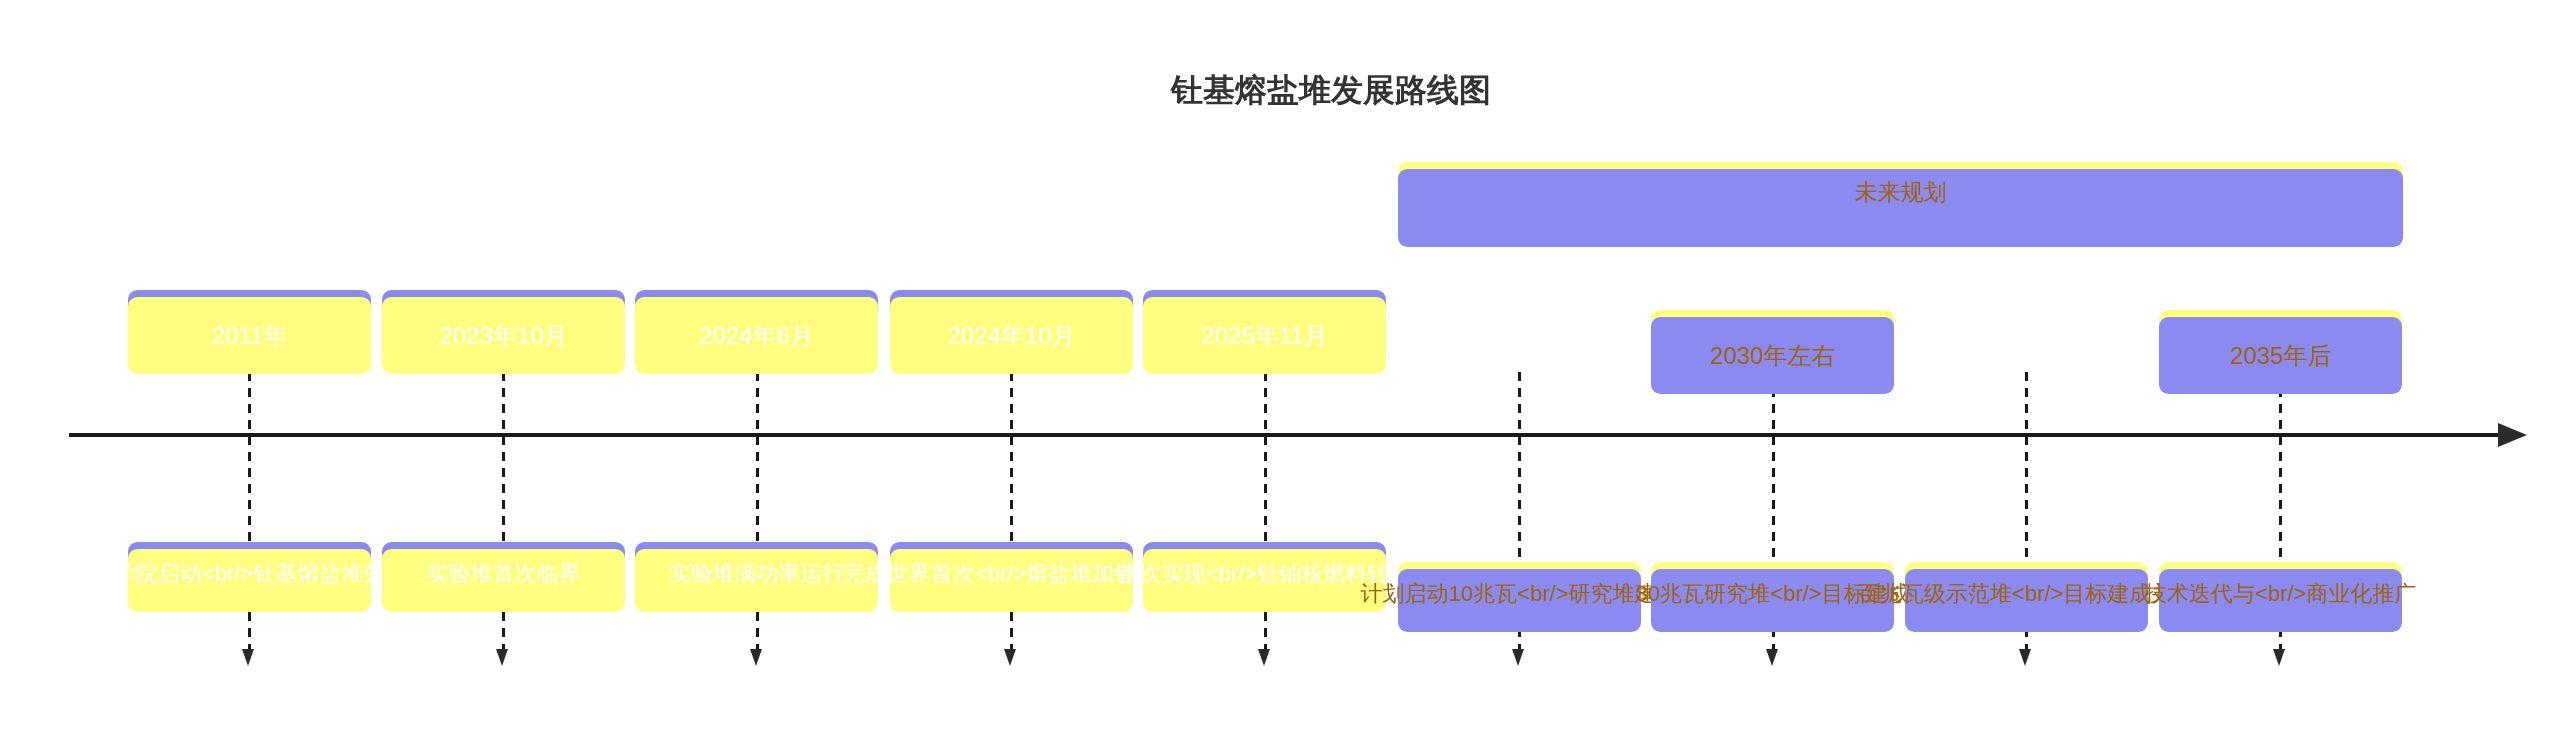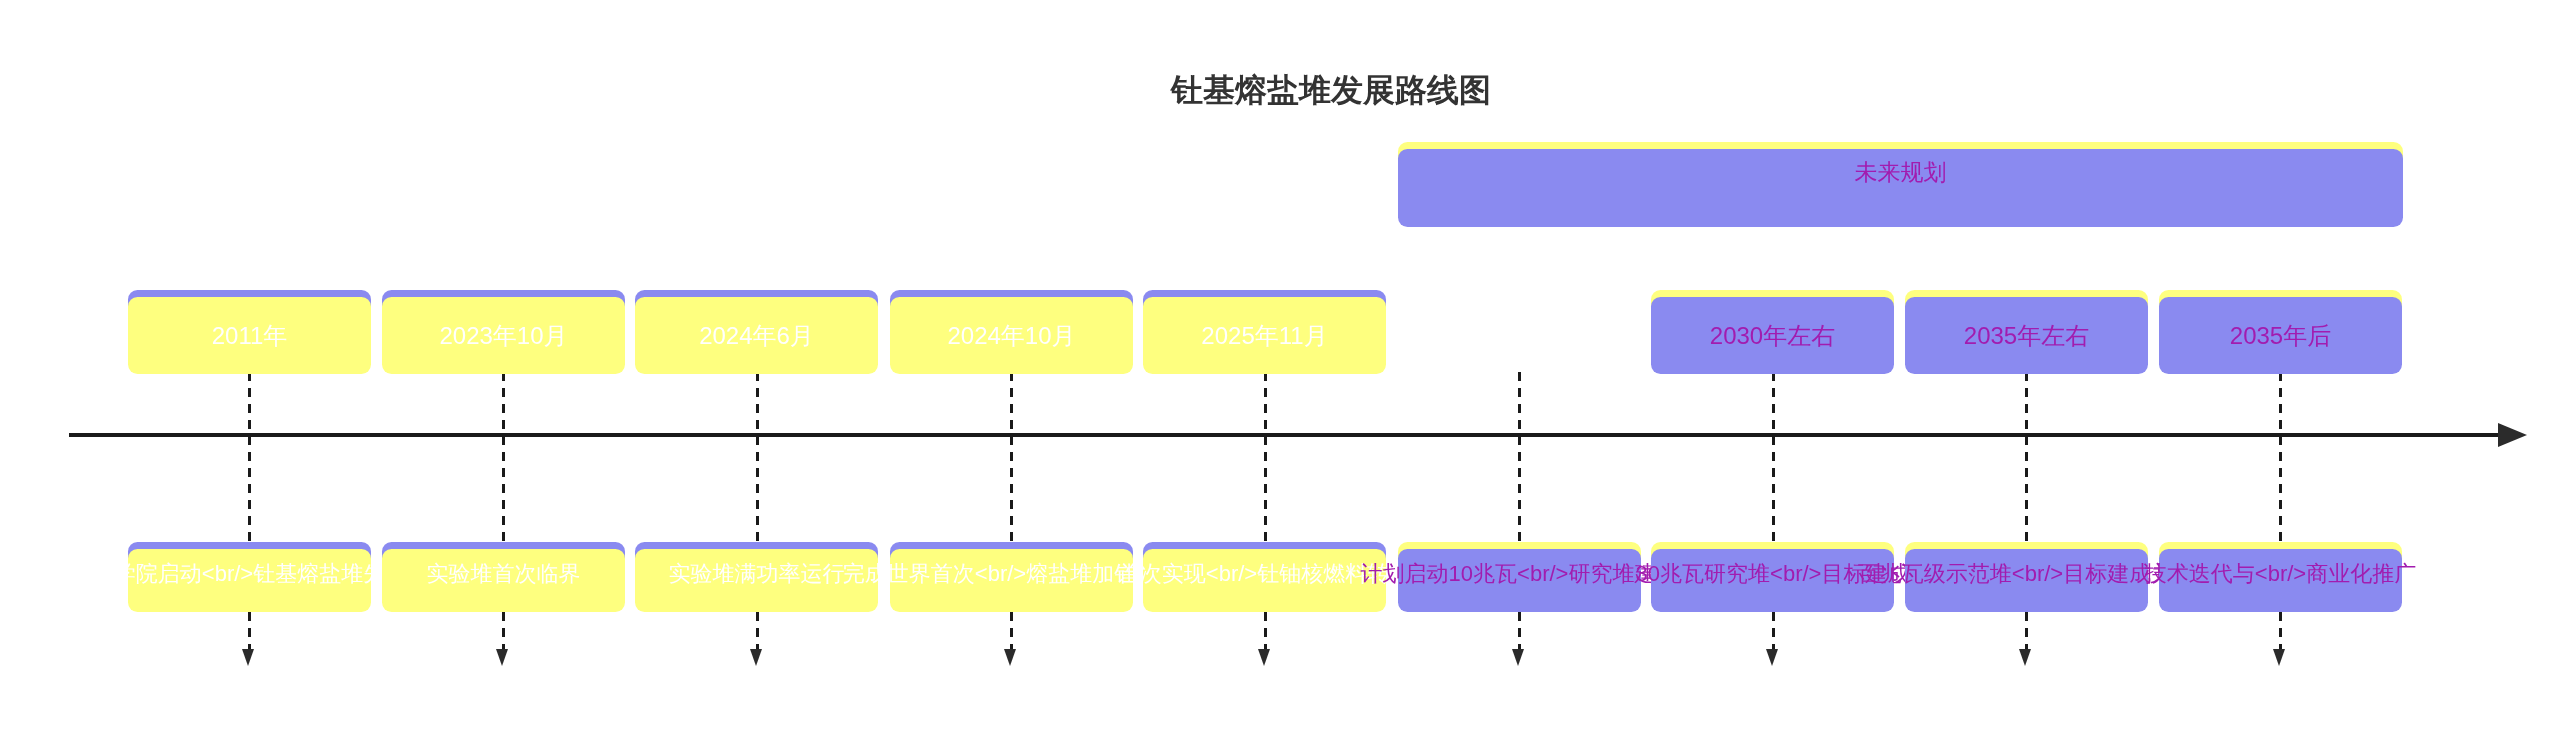--- a/index.html
+++ b/index.html
@@ -11,21 +11,21 @@
   .title{position:absolute;top:69px;left:86px;right:0;margin:0;
          text-align:center;font-size:32px;font-weight:bold;color:#333333;}
 
   
   .box{position:absolute;border-radius:9.5px;z-index:0;display:flex;
        justify-content:center;box-sizing:border-box;}
   .box::after{content:"";position:absolute;left:0;right:0;top:6.7px;bottom:-6.7px;
        border-radius:9.5px;z-index:-1;}
   .hist{background:#8a8af0;color:#ffffff;}
   .hist::after{background:#feff7f;}
-  .fut{background:#feff7f;color:#a21caf;}
+  .fut{background:#feff7f;color:#a16207;margin-top:20px;}
   .fut::after{background:#8a8af0;}
 
   
   .hdr{top:142px;height:78px;align-items:flex-start;padding-top:15.2px;font-size:23px;}
   .hdr-history{left:128px;width:1259px;}
   .hdr-future{left:1398px;width:1005px;}
 
   
   .date{top:290px;height:77px;align-items:center;padding-top:15.2px;font-size:24px;}
 
@@ -109,23 +109,20 @@
     </div>
   <div class="box date col c4 hist">
       <span>2024年10月</span>
     </div>
   <div class="box date col c5 hist">
       <span>2025年11月</span>
     </div>
   <div class="box date col c7 fut">
       <span>2030年左右</span>
     </div>
-  <div class="box date col c8 fut">
-      <span>2035年左右</span>
-    </div>
   <div class="box date col c9 fut">
       <span>2035年后</span>
     </div>
 
   <div class="box desc col c1 hist">
       <span>中国科学院启动&lt;br/&gt;钍基熔盐堆先导专项</span>
     </div>
   <div class="box desc col c2 hist">
       <span>实验堆首次临界</span>
     </div>

